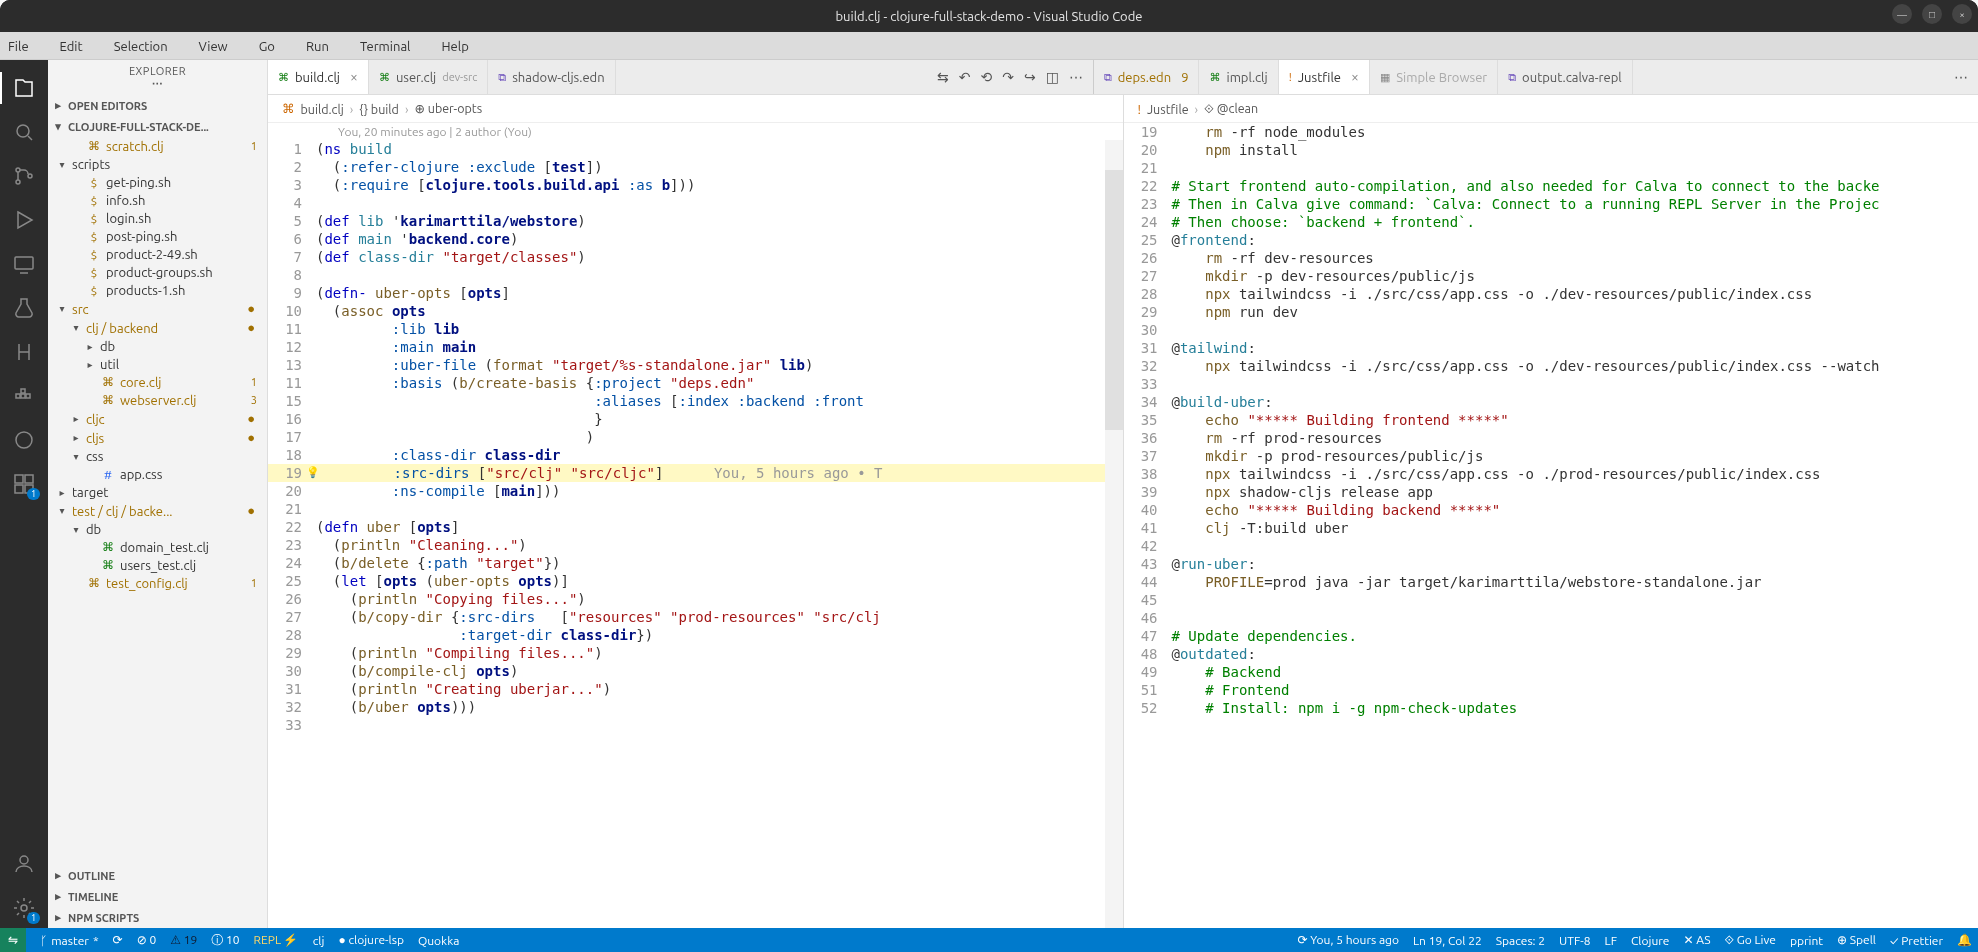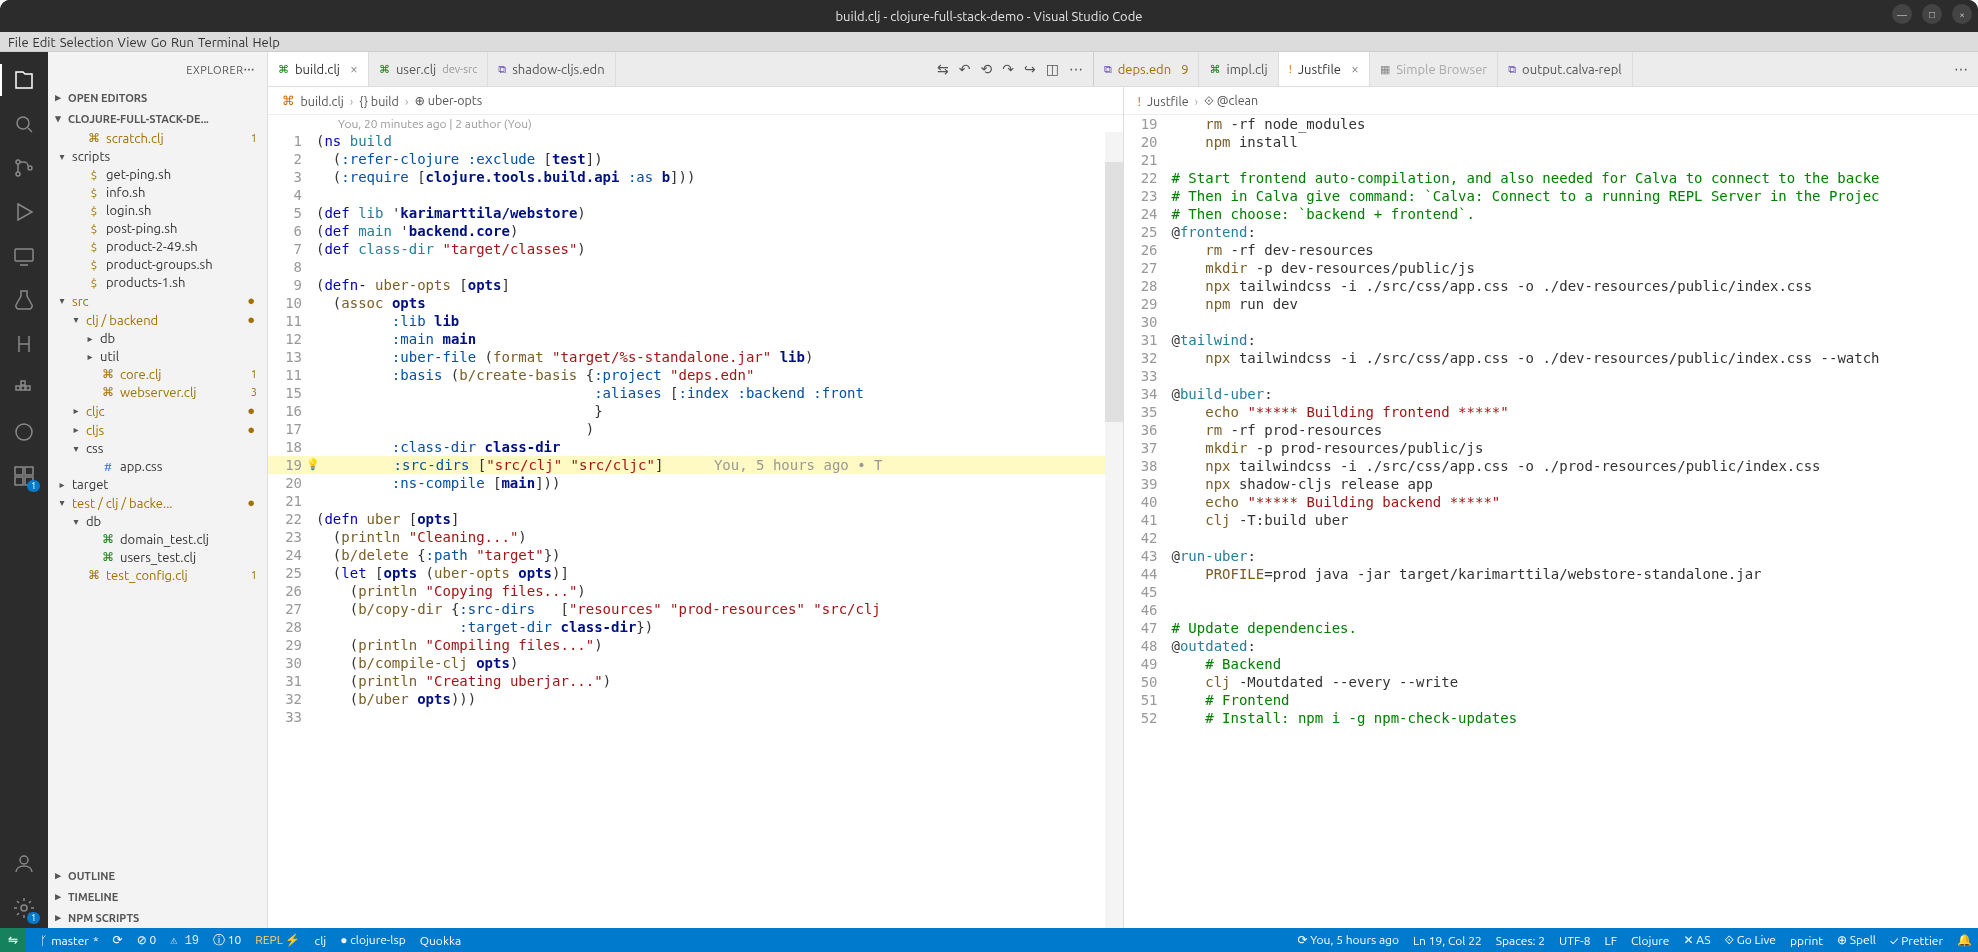--- a/index.html
+++ b/index.html
@@ -2,32 +2,32 @@
 <html><head>
 <meta charset="utf-8">
 <style>
 * { margin: 0; padding: 0; box-sizing: border-box; }
 body { font-family: "Segoe UI", Ubuntu, sans-serif; font-size: 13px; background: #f8f8f8; color: #333; overflow: hidden; }
 .window { display: flex; flex-direction: column; height: 952px; width: 1978px; border-radius: 10px 10px 0 0; overflow: hidden; background:#000; }
 .titlebar { height: 32px; background: #2c2c2c; color: #ddd; display: flex; align-items: center; justify-content: center; position: relative; font-size: 13px; }
 .titlebar .title { color:#e5e5e5; }
 .wincontrols { position: absolute; right: 6px; top: 4px; display: flex; gap: 10px; }
 .winbtn { width: 20px; height: 20px; border-radius: 50%; background: #444; color: #ccc; display:flex;align-items:center;justify-content:center;font-size:10px;cursor:pointer;}
-.menubar { height: 20px; background: #dcdcdc; display: flex; align-items: center; padding: 0 8px; gap: 4px; font-size: 13px; color:#333; border-bottom:1px solid #ccc;}
+.menubar { height: 28px; background: #dcdcdc; display: flex; align-items: center; padding: 0 8px; gap: 31px; font-size: 13px; color:#333; border-bottom:1px solid #ccc;}
 .menubar span { cursor: pointer; }
 .body { flex: 1; display: flex; min-height:0; }
 .activitybar { width: 48px; background: #2c2c2c; display: flex; flex-direction: column; align-items: center; padding-top: 8px; gap: 4px; }
 .actitem { width: 48px; height: 40px; display:flex; align-items:center; justify-content:center; color:#888; cursor:pointer; position:relative;}
 .actitem.active { color:#fff; }
 .actitem.active::before { content:""; position:absolute; left:0; top:4px; bottom:4px; width:2px; background:#fff;}
 .actitem svg { width:24px; height:24px; }
 .badge { position:absolute; bottom:4px; right:8px; background:#007acc; color:#fff; font-size:9px; border-radius:8px; padding:0 4px; line-height:12px;}
 .activitybar .spacer { flex:1; }
 .sidebar { width: 220px; background:#f3f3f3; border-right:1px solid #ddd; display:flex; flex-direction:column; min-height:0;}
-.sidebar-header { height:35px; display:flex; align-items:center; justify-content:flex-end; padding:0 12px; font-size:11px; letter-spacing:.5px; color:#555;}
+.sidebar-header { height:35px; display:flex; align-items:center; justify-content:center; padding:0 12px; font-size:11px; letter-spacing:.5px; color:#555;flex-direction:column;}
 .sidebar-header .dots { cursor:pointer; font-weight:bold;}
 .section { font-size:11px; font-weight:bold; color:#555; padding:4px 4px; display:flex;align-items:center; gap:4px; cursor:pointer;}
 .section .chev { width:12px; text-align:center; display:inline-block;}
 .tree { overflow-y:auto; flex:1; }
 .item { display:flex; align-items:center; padding:2px 4px 2px 8px; font-size:13px; cursor:pointer; gap:4px; white-space:nowrap;}
 .item .chev { width:12px; color:#555; font-size:10px; display:inline-block; text-align:center;}
 .item .icon { width:16px; display:inline-block; text-align:center; font-size:12px;}
 .item .badgeR { margin-left:auto; color:#a07000; font-size:11px; padding-right:6px;}
 .item .dot { margin-left:auto; color:#a07000; padding-right:8px;}
 .gold { color:#a07000; }
@@ -62,21 +62,21 @@
 .tk-ann { color:#999; font-style:normal;}
 .minimap { position:absolute; right:0; top:0; width:18px; height:100%; background:linear-gradient(#f4f4f4,#f4f4f4);}
 .minimap .viewport { position:absolute; right:0; width:18px; background:rgba(0,0,0,.08);}
 .statusbar { height:24px; background:#007acc; color:#fff; display:flex; align-items:center; font-size:12px; padding:0 6px; gap:14px;}
 .statusbar .sb { display:flex; align-items:center; gap:4px; cursor:pointer;}
 .statusbar .spacer { flex:1;}
 .statusbar .remote { background:#16825d; height:24px; display:flex; align-items:center; padding:0 8px; margin-left:-6px;}
 .ic-svg { width:16px; height:16px; fill:none; stroke:currentColor; stroke-width:1.5;}
 .repl-y { color:#ffd866;}
 .tabright { border-left:0px solid #ccc;}
-.sbwarn { color:#e5e5e5;font-family:Liberation Mono, monospace;}
+.sbwarn { color:#0f172a;}
 .goldbadge{color:#a07000;}
 </style>
 </head>
 <body>
 
 <div class="window">
   <div class="titlebar">
     <span class="title">build.clj - clojure-full-stack-demo - Visual Studio Code</span>
     <div class="wincontrols">
       <div class="winbtn">—</div>
@@ -467,21 +467,20 @@
               <div class="line"><span class="lno">40</span><span class="ltxt">    <span class="tk-fn">echo</span> <span class="tk-str">"***** Building backend *****"</span></span></div>
               <div class="line"><span class="lno">41</span><span class="ltxt">    <span class="tk-fn">clj</span> -T:build uber</span></div>
               <div class="line"><span class="lno">42</span><span class="ltxt"></span></div>
               <div class="line"><span class="lno">43</span><span class="ltxt">@<span class="tk-def">run-uber</span>:</span></div>
               <div class="line"><span class="lno">44</span><span class="ltxt">    <span class="tk-fn">PROFILE</span>=prod java -jar target/karimarttila/webstore-standalone.jar</span></div>
               <div class="line"><span class="lno">45</span><span class="ltxt"></span></div>
               <div class="line"><span class="lno">46</span><span class="ltxt"></span></div>
               <div class="line"><span class="lno">47</span><span class="ltxt"><span class="tk-com"># Update dependencies.</span></span></div>
               <div class="line"><span class="lno">48</span><span class="ltxt">@<span class="tk-def">outdated</span>:</span></div>
               <div class="line"><span class="lno">49</span><span class="ltxt">    <span class="tk-com"># Backend</span></span></div>
-              <div class="line"><span class="lno">50</span><span class="ltxt">    <span class="tk-fn">clj</span> -Moutdated --every --write</span></div>
               <div class="line"><span class="lno">51</span><span class="ltxt">    <span class="tk-com"># Frontend</span></span></div>
               <div class="line"><span class="lno">52</span><span class="ltxt">    <span class="tk-com"># Install: npm i -g npm-check-updates</span></span></div>
             </div>
         </div>
       </div>
     </div>
   </div>
 
   <div class="statusbar">
     <div class="sb remote">⇋</div>

